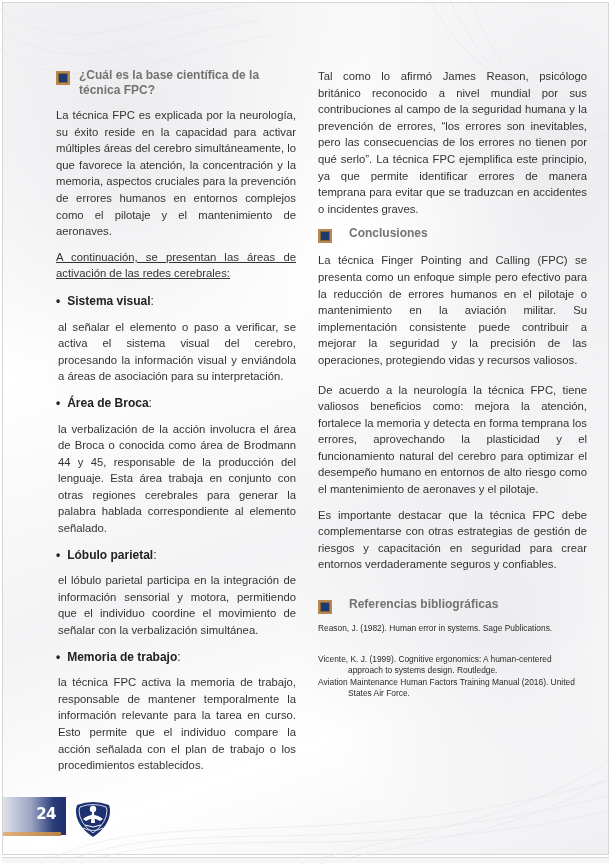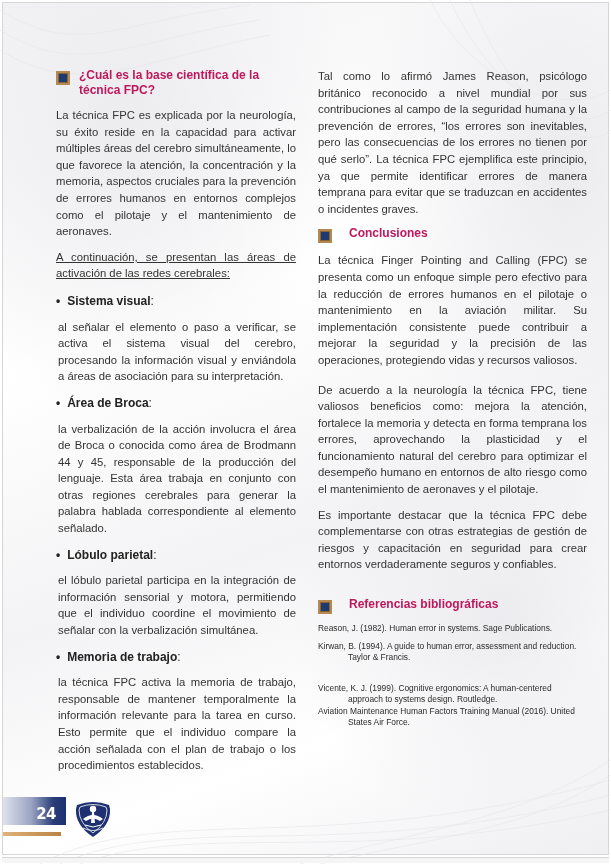--- a/index.html
+++ b/index.html
@@ -23,40 +23,40 @@
     border-top: 1px solid #d6d6d6; background: #f5f5f5;
   }
   .decor-lines {
     position: absolute; left: 0; top: 0; width: 611px; height: 864px; pointer-events: none;
   }
   .col { position: absolute; font-size: 11.3px; line-height: 16.6px; }
   .col-left { left: 56px; top: 68px; width: 240px; }
   .col-right { left: 318px; top: 68px; width: 269px; }
   .heading {
     display: flex; align-items: flex-start; gap: 9px;
-    color: #be185d; font-weight: bold; font-size: 12px; line-height: 15px;
+    color: #737373; font-weight: bold; font-size: 12px; line-height: 15px;
   }
   .heading .sq {
     flex: none; width: 10px; height: 10px; margin-top: 3px;
     background: #1d3a72; border: 2px solid #b48a52;
     box-shadow: inset 0 0 0 1px #8a6433;
   }
   .heading.right .sq { margin-right: 8px; }
   p.body { margin: 0; text-align: justify; }
   .bullet {
     font-weight: bold; color: #222222; font-size: 12px;
     display: flex; gap: 7px; align-items: center;
   }
   .bullet .dot { font-size: 12px; }
   .bullet .colon { font-weight: normal; }
   .sub { margin: 0 0 0 2px; text-align: justify; }
   .refs { font-size: 8.4px; line-height: 11.5px; color: #2b2b2b; }
   .ref { margin: 0; padding-left: 30px; text-indent: -30px; }
   .pagenum-block {
-    position: absolute; left: 3px; top: 797px; width: 63px; height: 28px;
+    position: absolute; left: 3px; top: 797px; width: 63px; height: 38px;
     background: linear-gradient(90deg, #dfe2ec 0%, #9aa4c2 45%, #2a3d78 80%, #1d3070 100%);
   }
   .pagenum {
     position: absolute; right: 10px; top: 8px;
     color: #ffffff; font-weight: bold; font-size: 15px;
     font-family: "DejaVu Sans", sans-serif; letter-spacing: -0.5px;
   }
   .gold-bar {
     position: absolute; left: 3px; top: 832px; width: 58px; height: 4px;
     background: linear-gradient(90deg, #e0b27a, #b98344);
@@ -127,21 +127,20 @@
   <p class="body" style="margin-top:9px;">La técnica Finger Pointing and Calling (FPC) se presenta como un enfoque simple pero efectivo para la reducción de errores humanos en el pilotaje o mantenimiento en la aviación militar. Su implementación consistente puede contribuir a mejorar la seguridad y la precisión de las operaciones, protegiendo vidas y recursos valiosos.</p>
   <p class="body" style="margin-top:13px;">De acuerdo a la neurología la técnica FPC, tiene valiosos beneficios como: mejora la atención, fortalece la memoria y detecta en forma temprana los errores, aprovechando la plasticidad y el funcionamiento natural del cerebro para optimizar el desempeño humano en entornos de alto riesgo como el mantenimiento de aeronaves y el pilotaje.</p>
   <p class="body" style="margin-top:9px;">Es importante destacar que la técnica FPC debe complementarse con otras estrategias de gestión de riesgos y capacitación en seguridad para crear entornos verdaderamente seguros y confiables.</p>
 
   <div class="heading right" style="margin-top:24px;">
     <span class="sq"></span>
     <span>Referencias bibliográficas</span>
   </div>
   <div class="refs" style="margin-top:9px;">
     <p class="ref">Reason, J. (1982). Human error in systems. Sage Publications.</p>
-    <p class="ref" style="margin-top:6px;">Kirwan, B. (1994). A guide to human error, assessment and reduction. Taylor &amp; Francis.</p>
     <p class="ref" style="margin-top:19px;">Vicente, K. J. (1999). Cognitive ergonomics: A human-centered approach to systems design. Routledge.</p>
     <p class="ref" style="">Aviation Maintenance Human Factors Training Manual (2016). United States Air Force.</p>
   </div>
 </div>
 
 <div class="pagenum-block">
   <span class="pagenum">24</span>
 </div>
 <div class="gold-bar"></div>
 

